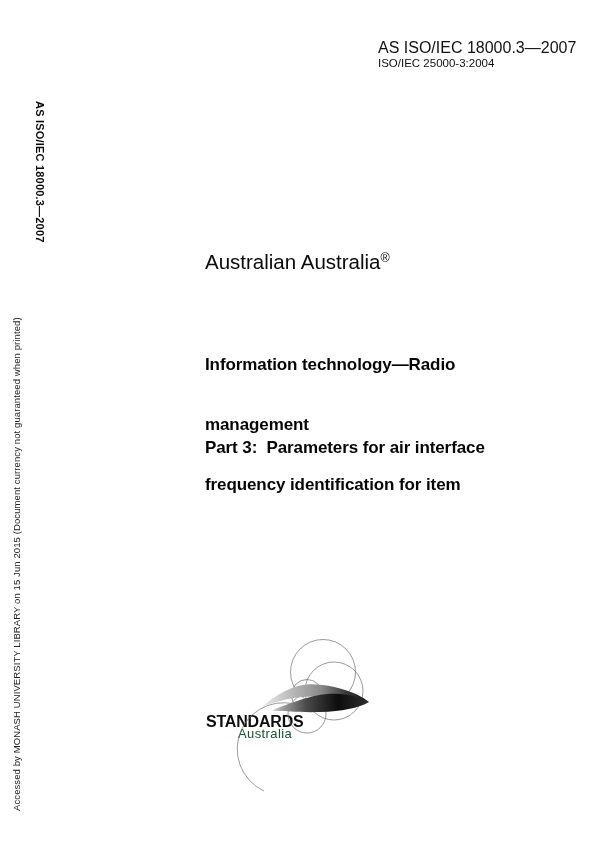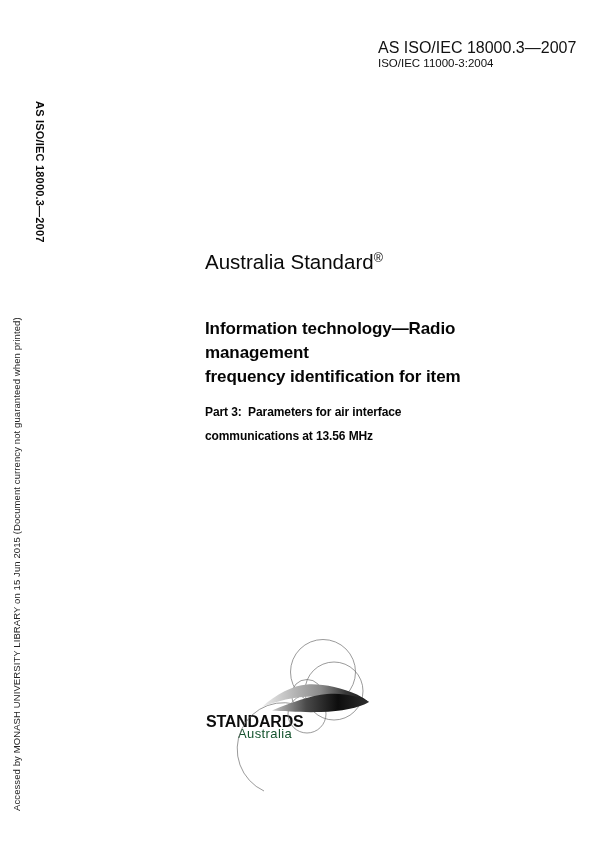--- a/index.html
+++ b/index.html
@@ -34,24 +34,24 @@
   .as-title { position:absolute; left:205px; top:250px; font-size:20.5px; color:#0a0a0a; }
   .as-title .reg { font-size:12.5px; position:relative; top:-7px; }
 
   .doc-title {
     position:absolute; left:205px; top:317px;
     font-size:17px; font-weight:bold; line-height:24px;
     letter-spacing:-0.1px; color:#050505;
   }
   .part-title {
     position:absolute; left:205px; top:400px;
-    font-size:12px; font-weight:bold; line-height:24px;
+    font-size:17px; font-weight:bold; line-height:24px;
     letter-spacing:-0.1px; color:#050505;
   }
-  .part-title div, .doc-title div { white-space:pre; }
+  .part-title div, .doc-title div { white-space:pre;margin-top:36px; }
 
   
   .logo { position:absolute; left:190px; top:610px; width:210px; height:220px;text-align:center; }
   .logo-standards {
     position:absolute; left:16px; top:103px;
     font-size:16px; font-weight:bold; letter-spacing:-0.2px; color:#0d0d0d;
     white-space:nowrap;
   }
   .logo-australia {
     position:absolute; left:48px; top:116px;
@@ -60,38 +60,37 @@
   }
   .logo svg { position:absolute; left:0; top:0; }
 </style>
 </head>
 <body>
 
 <div class="page">
 
   <div class="header-ref">
     <div class="num">AS ISO/IEC 18000.3—2007</div>
-    <div class="iso">ISO/IEC 11000-3:2004</div>
+    <div class="iso">ISO/IEC 25000-3:2004</div>
   </div>
 
   <div class="spine-top">AS ISO/IEC 18000.3—2007</div>
 
   <div class="spine-bottom">Accessed by MONASH UNIVERSITY LIBRARY on 15 Jun 2015 (Document currency not guaranteed when printed)</div>
 
-  <div class="as-title"><span>Australia Standard</span><span class="reg">®</span></div>
+  <div class="as-title"><span>Australian Australia</span><span class="reg">®</span></div>
 
   <div class="doc-title">
     <div>Information technology—Radio</div>
     <div>management</div>
     <div>frequency identification for item</div>
   </div>
 
   <div class="part-title">
     <div>Part 3:  Parameters for air interface</div>
-    <div>communications at 13.56 MHz</div>
   </div>
 
   <div class="logo">
     <div class="logo-standards">STANDARDS</div>
     <div class="logo-australia">Australia</div>
     <svg width="210" height="220" viewBox="0 0 210 220" aria-hidden="true">
       <defs>
         <linearGradient id="gradUp" gradientUnits="userSpaceOnUse" x1="72" y1="90" x2="179" y2="90">
           <stop offset="0" stop-color="#ececec"></stop>
           <stop offset="0.3" stop-color="#b5b5b5"></stop>

